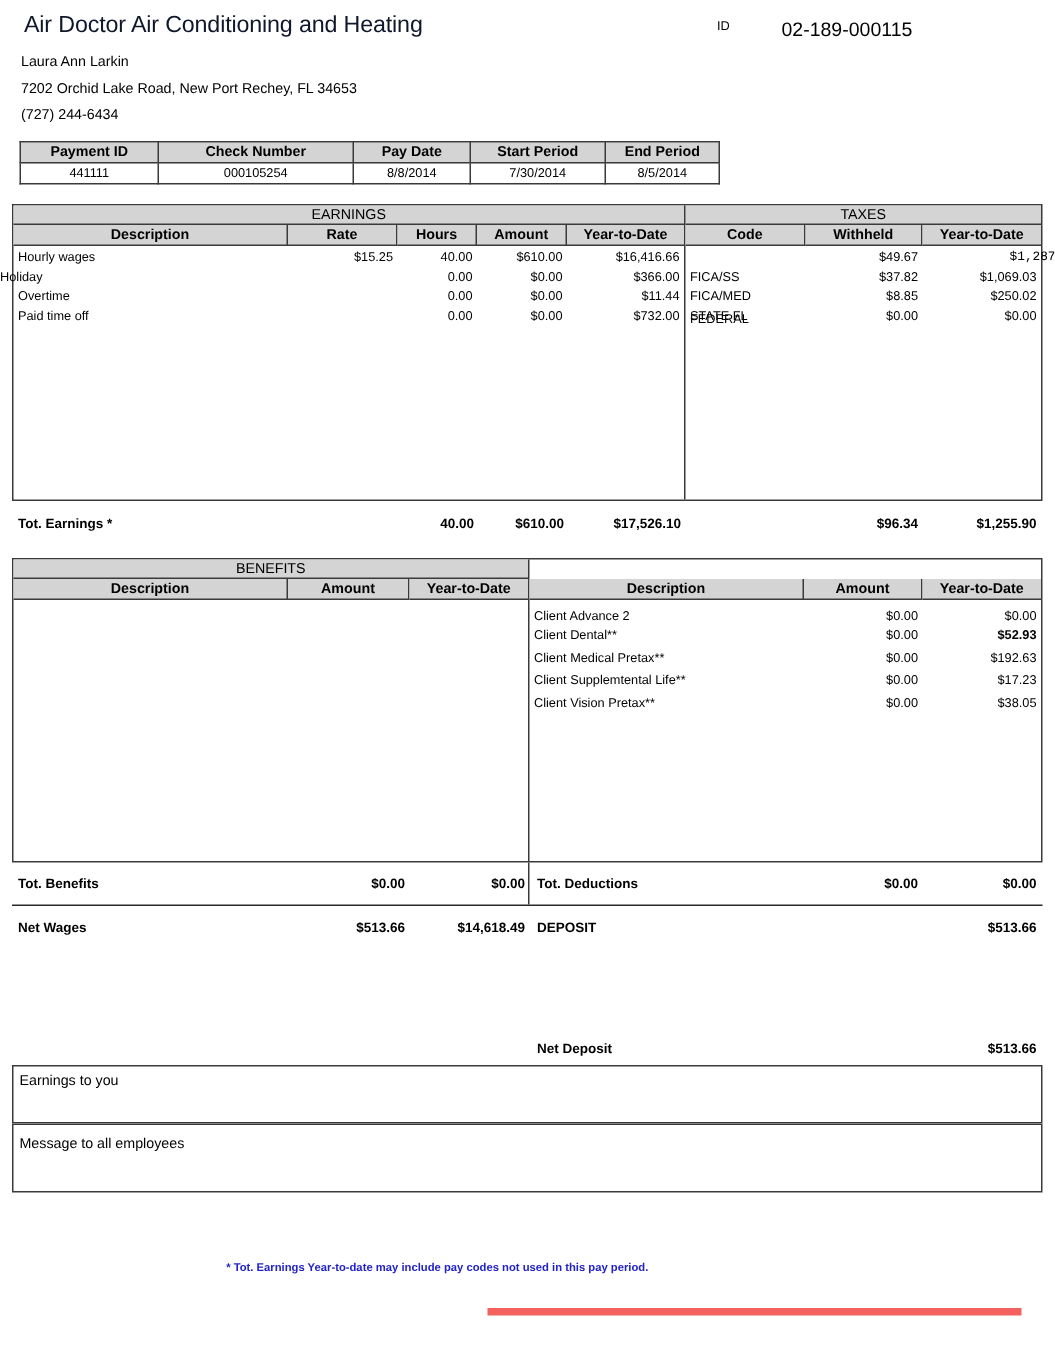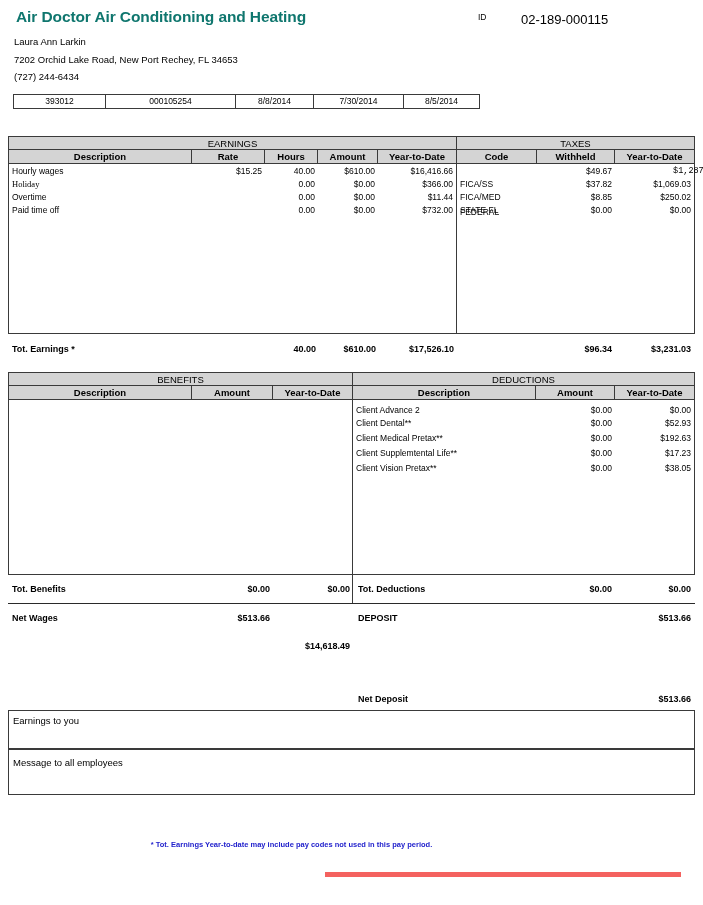--- a/index.html
+++ b/index.html
@@ -23,22 +23,22 @@
     width: 703px;
     height: 905px;
   }
 
   
   .company-title {
     position: absolute;
     left: 16px;
     top: 8px;
     font-size: 15.5px;
-    font-weight: bold;
-    color: #0f766e;
+    font-weight: normal;
+    color: #0f172a;
     letter-spacing: -0.1px;
     white-space: nowrap;
   }
   .id-label {
     position: absolute;
     left: 478px;
     top: 12px;
     font-size: 8.5px;
   }
   .id-value {
@@ -225,22 +225,29 @@
 
   <table class="pay-table">
     <colgroup>
       <col style="width:92px">
         <col style="width:130px">
         <col style="width:78px">
         <col style="width:90px">
         <col style="width:76px">
     </colgroup>
     <tbody>
+        <tr class="head">
+      <td>Payment ID</td>
+      <td>Check Number</td>
+      <td>Pay Date</td>
+      <td>Start Period</td>
+      <td>End Period</td>
+    </tr>
     <tr class="body">
-      <td>393012</td>
+      <td>441111</td>
       <td>000105254</td>
       <td>8/8/2014</td>
       <td>7/30/2014</td>
       <td>8/5/2014</td>
     </tr>
   </tbody>
     </table>
 
   <div class="box" style="left:8px; top:136px; width:687px; height:198px;"></div>
 
@@ -258,21 +265,21 @@
   <div class="colhead" style="left:457px; top:150px; width:80px;">Code</div>
   <div class="colhead" style="left:537px; top:150px; width:78px;">Withheld</div>
   <div class="colhead last" style="left:615px; top:150px; width:79px;">Year-to-Date</div>
 
   <div class="row-text" style="left:12px;  top:166px;">Hourly wages</div>
   <div class="row-text r" style="left:192px; top:166px; width:70px;">$15.25</div>
   <div class="row-text r" style="left:265px; top:166px; width:50px;">40.00</div>
   <div class="row-text r" style="left:318px; top:166px; width:57px;">$610.00</div>
   <div class="row-text r" style="left:378px; top:166px; width:75px;">$16,416.66</div>
 
-  <div class="row-text" style="left:12px;  top:179px;font-family:Liberation Serif, serif;">Holiday</div>
+  <div class="row-text" style="left:0;  top:179px;">Holiday</div>
   <div class="row-text r" style="left:192px; top:179px; width:70px;"></div>
   <div class="row-text r" style="left:265px; top:179px; width:50px;">0.00</div>
   <div class="row-text r" style="left:318px; top:179px; width:57px;">$0.00</div>
   <div class="row-text r" style="left:378px; top:179px; width:75px;">$366.00</div>
 
   <div class="row-text" style="left:12px;  top:192px;">Overtime</div>
   <div class="row-text r" style="left:192px; top:192px; width:70px;"></div>
   <div class="row-text r" style="left:265px; top:192px; width:50px;">0.00</div>
   <div class="row-text r" style="left:318px; top:192px; width:57px;">$0.00</div>
   <div class="row-text r" style="left:378px; top:192px; width:75px;">$11.44</div>
@@ -299,44 +306,43 @@
   <div class="row-text r" style="left:537px; top:205px; width:75px;">$0.00</div>
   <div class="row-text r" style="left:615px; top:205px; width:76px;">$0.00</div>
 
   <div class="tot-label" style="left:12px;  top:344px;">Tot. Earnings *</div>
   <div class="tot-val" style="left:258px; top:344px; width:58px;">40.00</div>
   <div class="tot-val" style="left:316px; top:344px; width:60px;">$610.00</div>
   <div class="tot-val" style="left:376px; top:344px; width:78px;">$17,526.10</div>
 
   <div class="tot-label" style="left:488px; top:344px;margin-top:36px;">Tot. Taxes</div>
   <div class="tot-val" style="left:537px; top:344px; width:75px;">$96.34</div>
-  <div class="tot-val" style="left:615px; top:344px; width:76px;">$3,231.03</div>
+  <div class="tot-val" style="left:615px; top:344px; width:76px;">$1,255.90</div>
 
   <div class="box" style="left:8px; top:372px; width:687px; height:203px;"></div>
 
   <div class="sec-title" style="left:9px; top:373px; width:343px;">BENEFITS</div>
-  <div class="sec-title" style="left:353px; top:373px; width:341px;">DEDUCTIONS</div>
 
   <div class="vsep" style="left:352px; top:373px; height:201px;"></div>
 
   <div class="colhead" style="left:9px;   top:386px; width:183px;">Description</div>
   <div class="colhead" style="left:192px; top:386px; width:81px;">Amount</div>
   <div class="colhead last" style="left:273px; top:386px; width:79px;">Year-to-Date</div>
 
   <div class="colhead" style="left:353px; top:386px; width:183px;">Description</div>
   <div class="colhead" style="left:536px; top:386px; width:79px;">Amount</div>
   <div class="colhead last" style="left:615px; top:386px; width:79px;">Year-to-Date</div>
 
   <div class="row-text" style="left:356px; top:405px;">Client Advance 2</div>
   <div class="row-text r" style="left:536px; top:405px; width:76px;">$0.00</div>
   <div class="row-text r" style="left:615px; top:405px; width:76px;">$0.00</div>
 
   <div class="row-text" style="left:356px; top:418px;">Client Dental**</div>
   <div class="row-text r" style="left:536px; top:418px; width:76px;">$0.00</div>
-  <div class="row-text r" style="left:615px; top:418px; width:76px;">$52.93</div>
+  <div class="row-text r" style="left:615px; top:418px; width:76px;font-weight:bold;">$52.93</div>
 
   <div class="row-text" style="left:356px; top:433px;">Client Medical Pretax**</div>
   <div class="row-text r" style="left:536px; top:433px; width:76px;">$0.00</div>
   <div class="row-text r" style="left:615px; top:433px; width:76px;">$192.63</div>
 
   <div class="row-text" style="left:356px; top:448px;">Client Supplemtental Life**</div>
   <div class="row-text r" style="left:536px; top:448px; width:76px;">$0.00</div>
   <div class="row-text r" style="left:615px; top:448px; width:76px;">$17.23</div>
 
   <div class="row-text" style="left:356px; top:463px;">Client Vision Pretax**</div>
@@ -350,21 +356,21 @@
   <div class="tot-label" style="left:358px; top:584px;">Tot. Deductions</div>
   <div class="tot-val" style="left:536px; top:584px; width:76px;">$0.00</div>
   <div class="tot-val" style="left:615px; top:584px; width:76px;">$0.00</div>
 
   <div class="vsep" style="left:352px; top:575px; height:28px;"></div>
 
   <div class="rule" style="left:8px; top:603px; width:687px;"></div>
 
   <div class="tot-label" style="left:12px;  top:613px;">Net Wages</div>
   <div class="tot-val" style="left:192px; top:613px; width:78px;">$513.66</div>
-  <div class="tot-val" style="left:272px; top:613px; width:78px;margin-top:28px;">$14,618.49</div>
+  <div class="tot-val" style="left:272px; top:613px; width:78px;">$14,618.49</div>
 
   <div class="tot-label" style="left:358px; top:613px;">DEPOSIT</div>
   <div class="tot-val" style="left:615px; top:613px; width:76px;">$513.66</div>
 
   <div class="tot-label" style="left:358px; top:694px;">Net Deposit</div>
   <div class="tot-val" style="left:615px; top:694px; width:76px;">$513.66</div>
 
   <div class="msg-box" style="left:8px; top:710px; width:687px; height:39px;"></div>
   <div class="msg-label" style="left:13px; top:715px;">Earnings to you</div>
 

